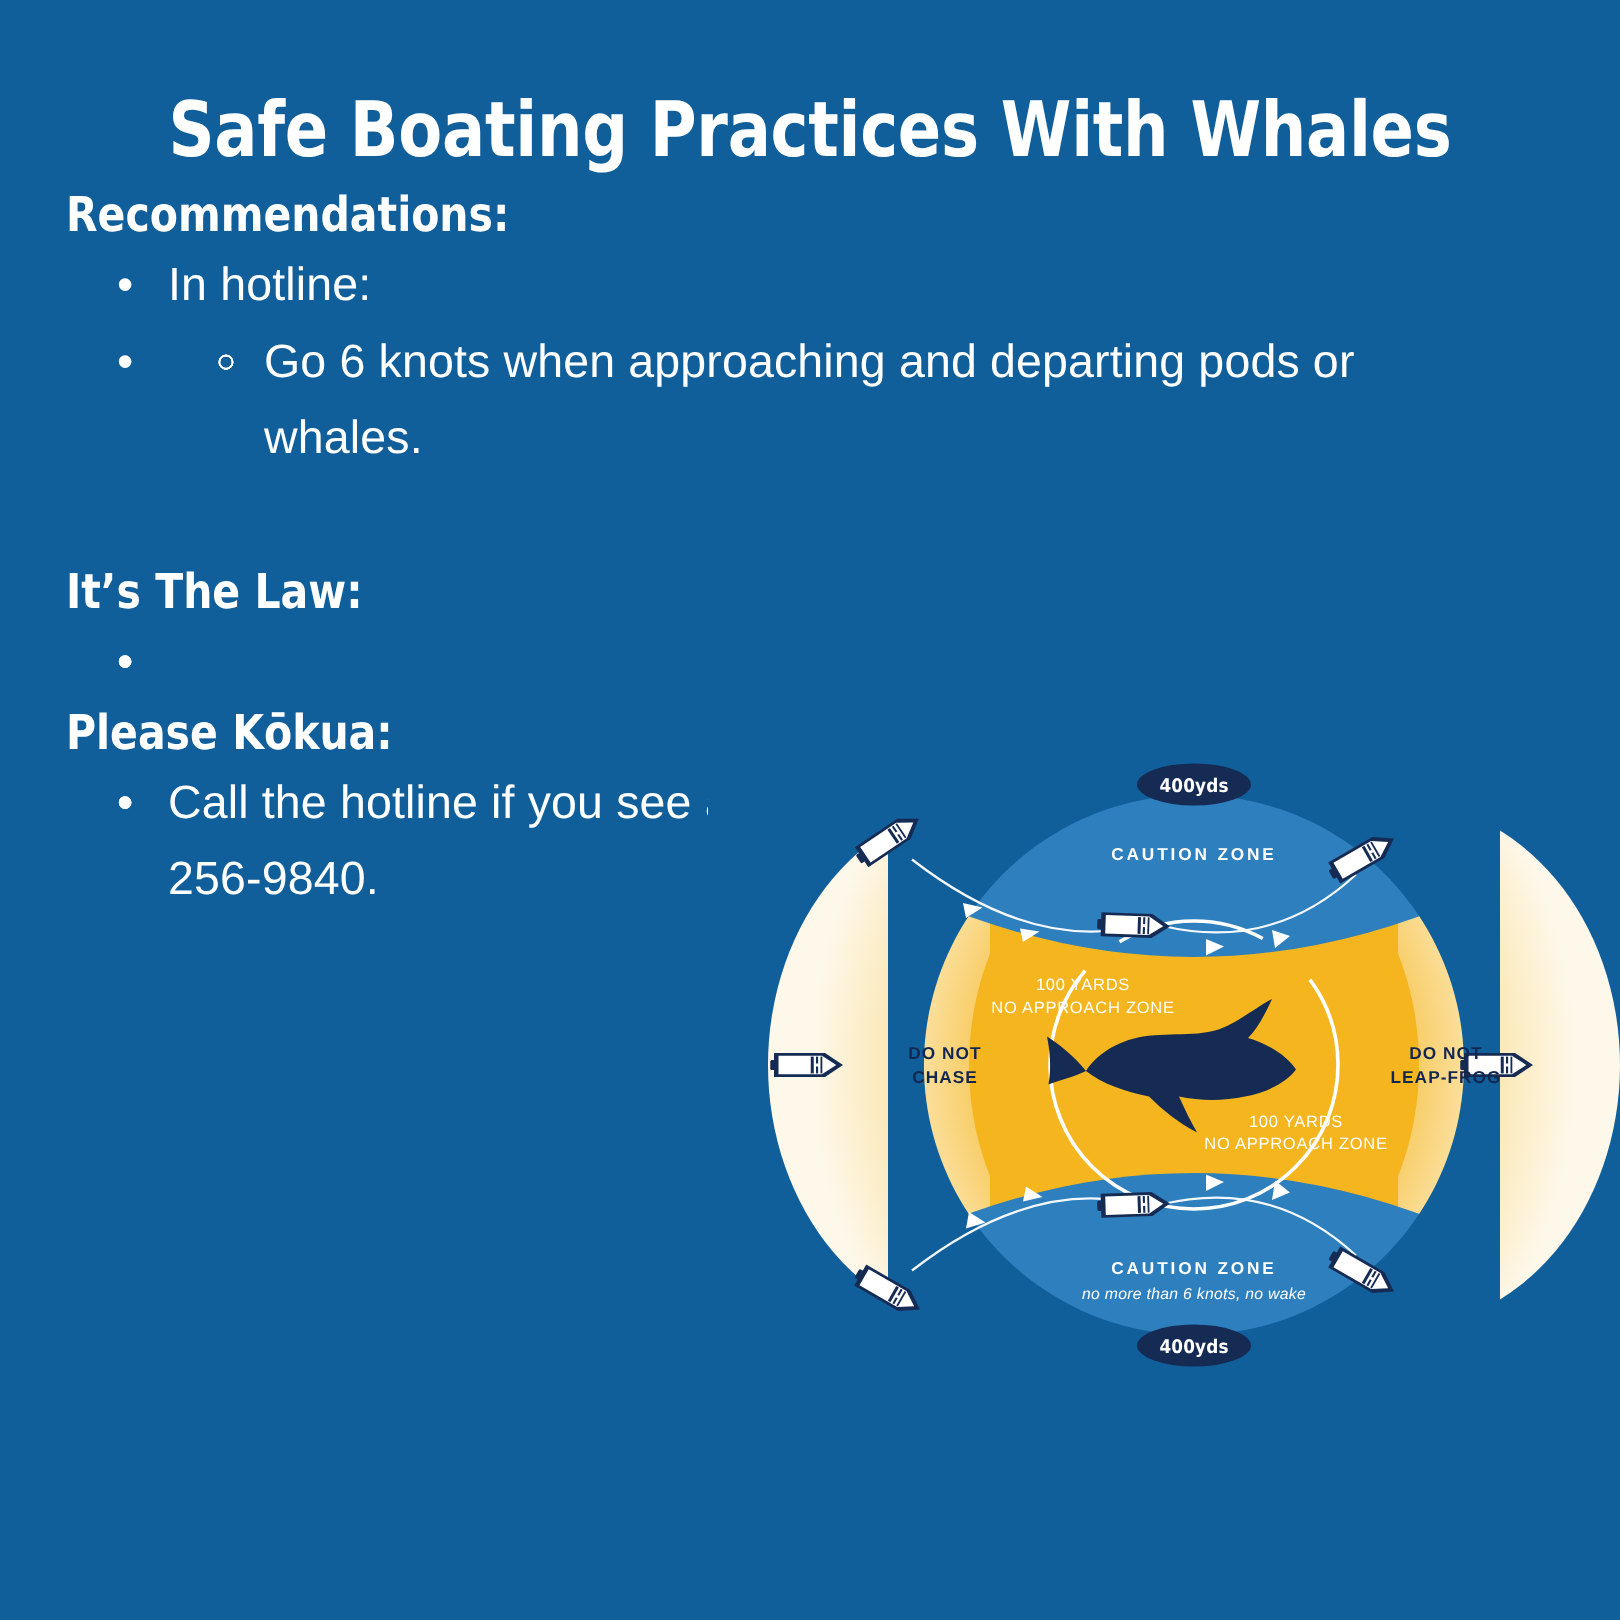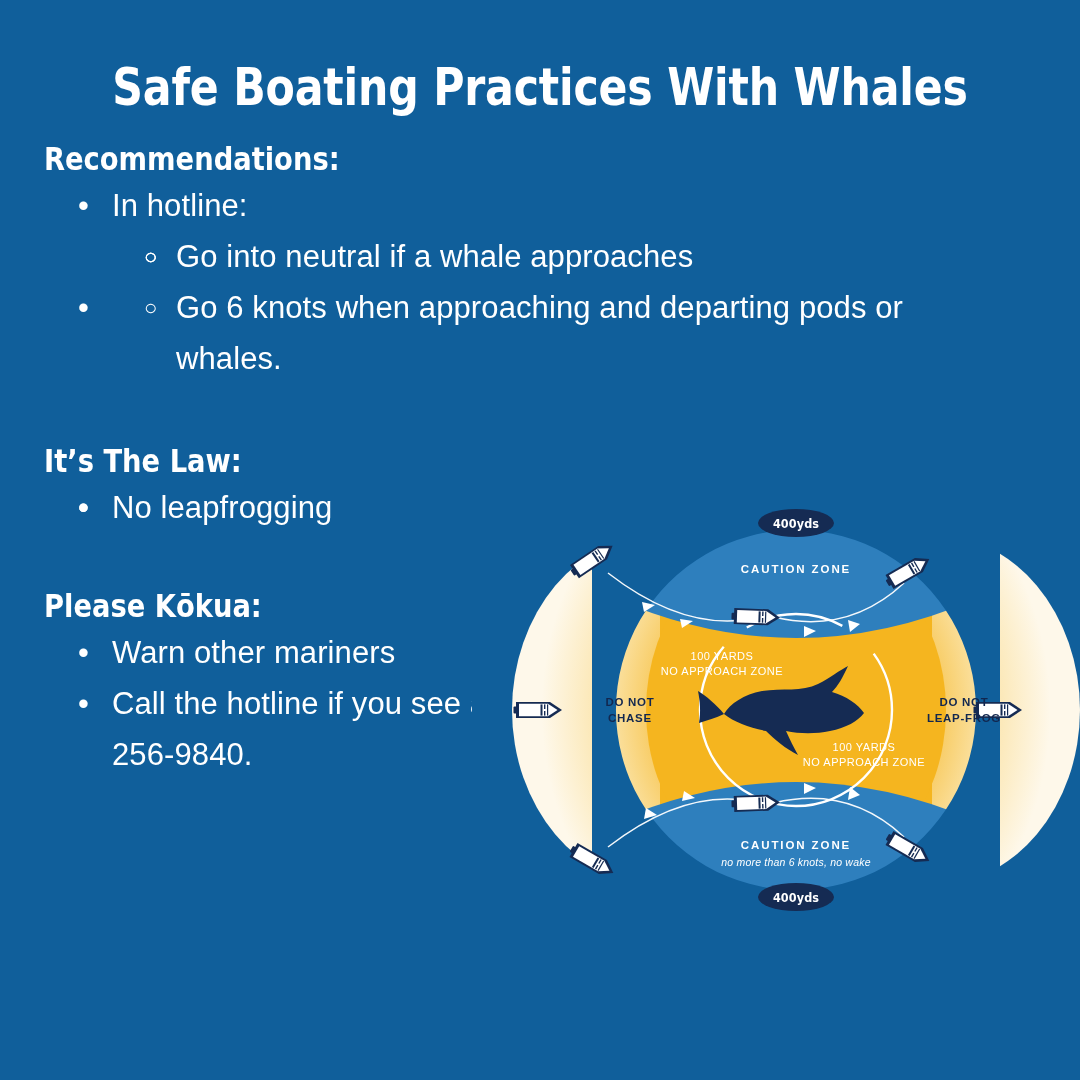--- a/index.html
+++ b/index.html
@@ -19,21 +19,21 @@
     font-family:"DejaVu Sans Condensed","Liberation Sans",sans-serif;
     font-weight:bold;
     font-size:51px;
     letter-spacing:-0.2px;
     transform:scaleX(0.93);
     transform-origin:center top;
     white-space:nowrap;
   }
 
   
-  .col{position:absolute;left:44px;top:140px;width:930px;}
+  .col{position:absolute;left:44px;top:124px;width:930px;}
 
   .heading{
     font-family:"DejaVu Sans Condensed","Liberation Sans",sans-serif;
     font-weight:bold;
     font-size:32px;
     letter-spacing:0px;
     margin:0 0 2px 0;
     transform:scaleX(0.95);
     transform-origin:left center;
   }
@@ -108,21 +108,20 @@
           <span>In hotline:</span>
         </li>
         <li class="lvl2">
           <span class="bul">○</span>
         </li>
         <li class="lvl2">
           <span class="bul">○</span>
         </li>
         <li class="lvl2">
           <span class="bul">○</span>
-          <span>Go into neutral if a whale approaches</span>
         </li>
         <li class="lvl1">
           <span class="bul">•</span>
         </li>
         <li class="lvl2 wrap" style="width:800px">
           <span class="bul">○</span>
           <span>Go 6 knots when approaching and departing pods or whales.</span>
         </li>
       </ul>
     </div>
@@ -130,33 +129,31 @@
     <div class="gap-a"></div>
 
     <div class="grp">
       <div class="heading">It’s The Law:</div>
       <ul>
         <li class="lvl1">
           <span class="bul">•</span>
         </li>
         <li class="lvl1">
           <span class="bul">•</span>
-          <span>No leapfrogging</span>
         </li>
       </ul>
     </div>
 
     <div class="gap-b"></div>
 
     <div class="grp">
       <div class="heading">Please Kōkua:</div>
       <ul>
         <li class="lvl1">
           <span class="bul">•</span>
-          <span>Warn other mariners</span>
         </li>
         <li class="lvl1 wrap" style="width:890px">
           <span class="bul">•</span>
           <span>Call the hotline if you see a collision or an entangled whale 888-256-9840.</span>
         </li>
       </ul>
     </div>
 
   </div>
 

